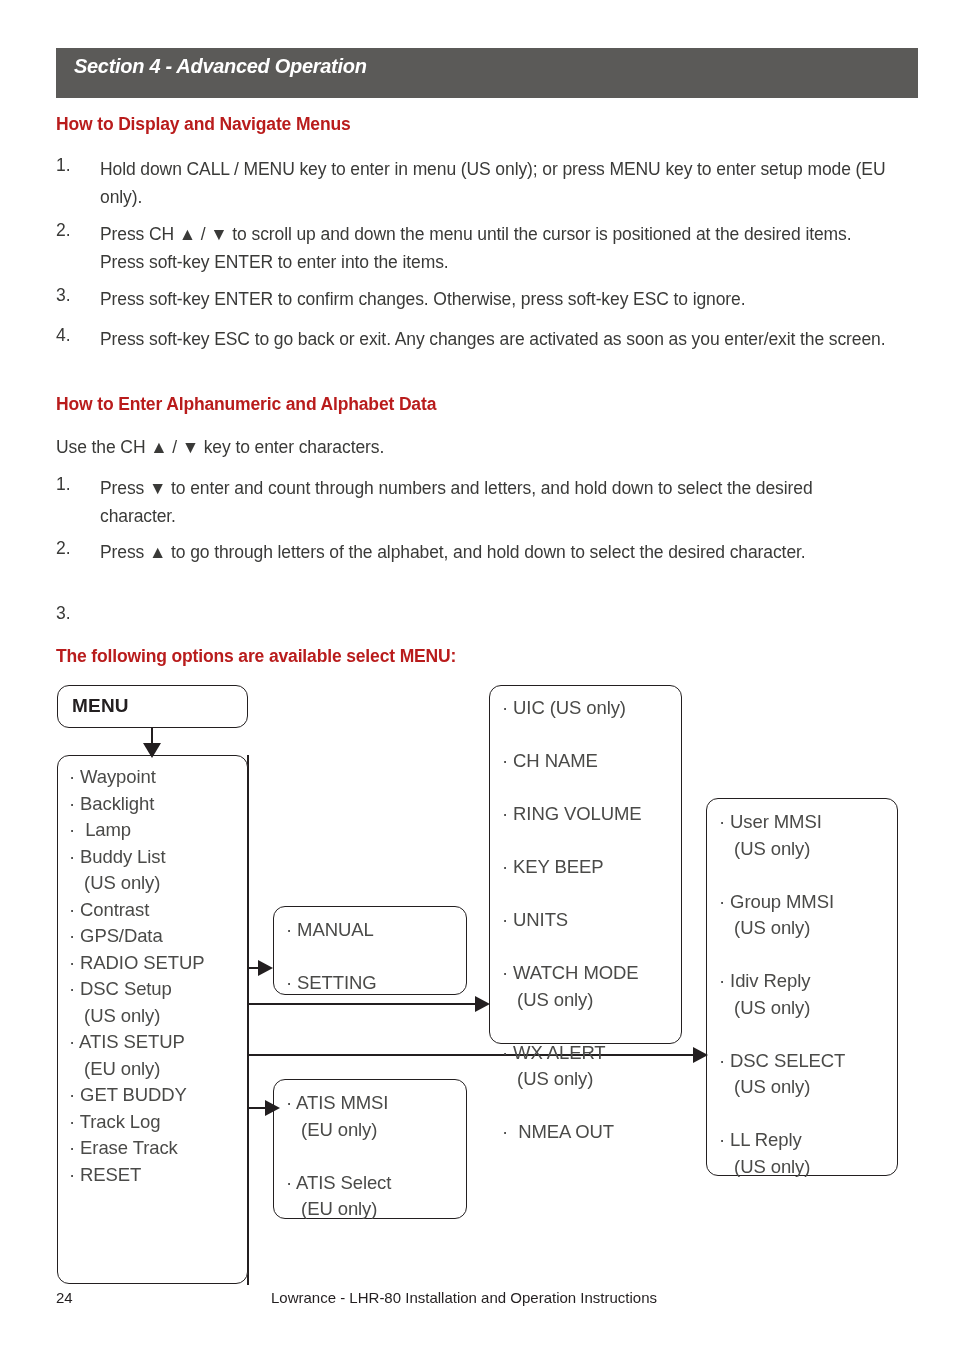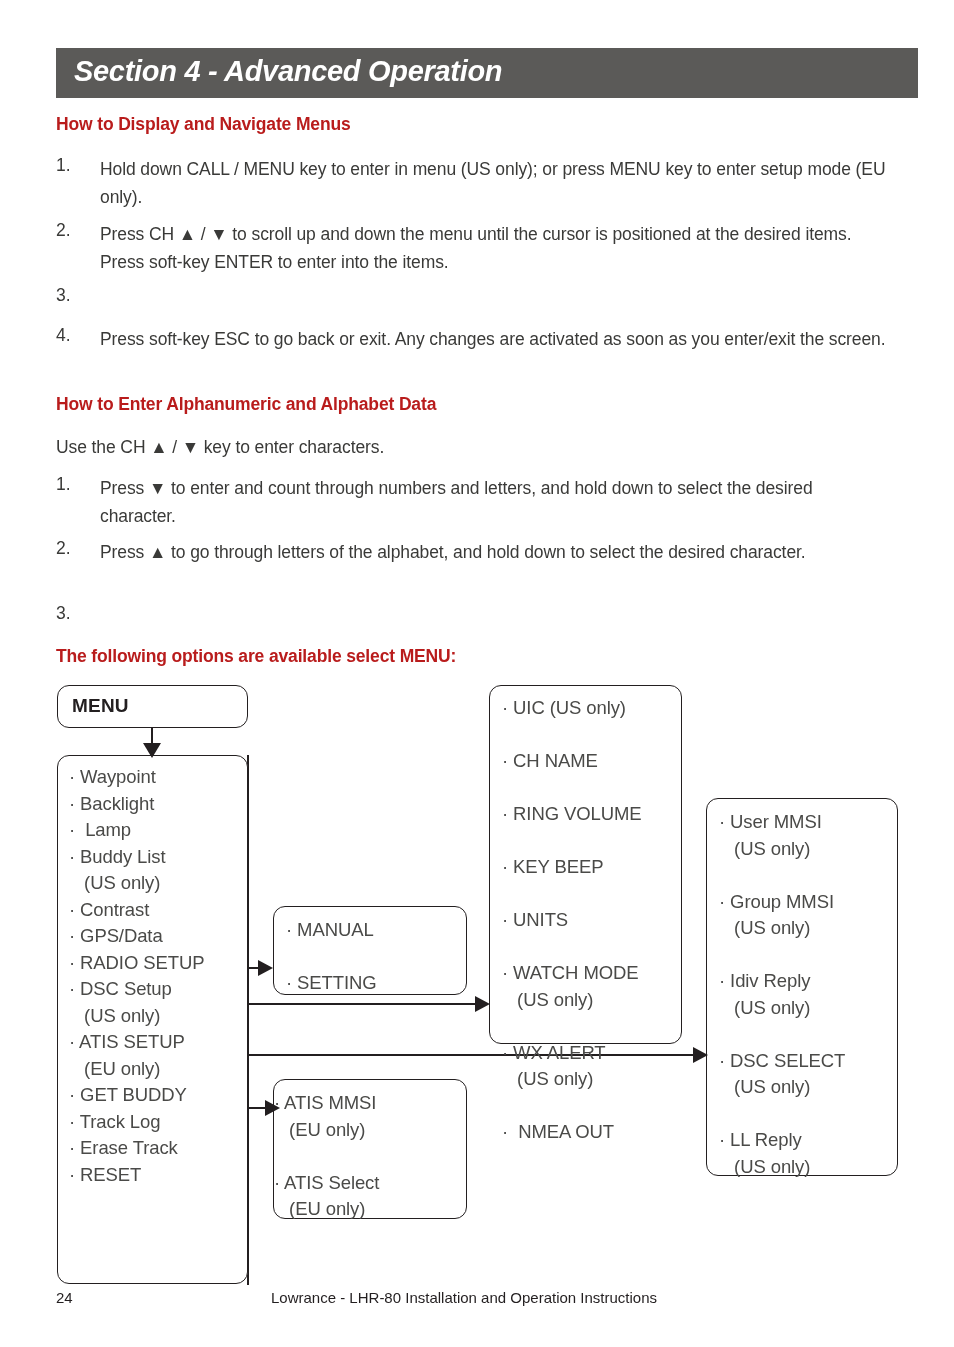--- a/index.html
+++ b/index.html
@@ -13,21 +13,21 @@
   }
   .page{position:absolute;left:0;top:0;width:954px;height:1347px;}
 
   
   .header-band{
     position:absolute;left:56px;top:48px;width:862px;height:50px;
     background:#5b5a58;
   }
   .header-title{
     position:absolute;left:18px;top:7px;
-    font-size:29px;font-weight:bold;font-style:italic;
+    font-size:20px;font-weight:bold;font-style:italic;
     color:#ffffff;letter-spacing:-0.3px;
     white-space:nowrap;
   }
 
   
   .h2{
     position:absolute;left:56px;
     font-size:17.5px;font-weight:bold;color:#b91c1c;
     letter-spacing:-0.15px;white-space:nowrap;
   }
@@ -111,20 +111,21 @@
 
   <div class="h2" style="top:114px">How to Display and Navigate Menus</div>
 
   <div class="num" style="top:155px">1.</div>
   <div class="para txt" style="top:155px">Hold down CALL / MENU key to enter in menu (US only); or press MENU key to enter setup mode (EU only).</div>
 
   <div class="num" style="top:220px">2.</div>
   <div class="para txt" style="top:220px">Press CH ▲ / ▼ to scroll up and down the menu until the cursor is positioned at the desired items. Press soft-key ENTER to enter into the items.</div>
 
   <div class="num" style="top:285px">3.</div>
+  <div class="para txt" style="top:285px">Press soft-key ENTER to confirm changes. Otherwise, press soft-key ESC to ignore.</div>
 
   <div class="num" style="top:325px">4.</div>
   <div class="para txt" style="top:325px">Press soft-key ESC to go back or exit. Any changes are activated as soon as you enter/exit the screen.</div>
 
   <div class="h2" style="top:394px">How to Enter Alphanumeric and Alphabet Data</div>
   <div class="para" style="left:56px;top:433px;width:800px">Use the CH ▲ / ▼ key to enter characters.</div>
 
   <div class="num" style="top:474px">1.</div>
   <div class="para txt" style="top:474px">Press ▼ to enter and count through numbers and letters, and hold down to select the desired character.</div>
 
@@ -179,21 +180,21 @@
 
   <div class="dbox" style="left:273px;top:906px;width:194px;height:89px">
     <ul class="dlist" style="left:12px;top:10px">
       <li>· MANUAL</li>
       <li>&nbsp;</li>
       <li>· SETTING</li>
     </ul>
   </div>
 
   <div class="dbox" style="left:273px;top:1079px;width:194px;height:140px">
-    <ul class="dlist" style="left:0;top:10px">
+    <ul class="dlist" style="left:12px;top:10px">
       <li>· ATIS MMSI</li>
       <li>   (EU only)</li>
       <li>&nbsp;</li>
       <li>· ATIS Select</li>
       <li>   (EU only)</li>
     </ul>
   </div>
 
   <div class="dbox" style="left:489px;top:685px;width:193px;height:359px">
     <ul class="dlist" style="left:12px;top:9px">

